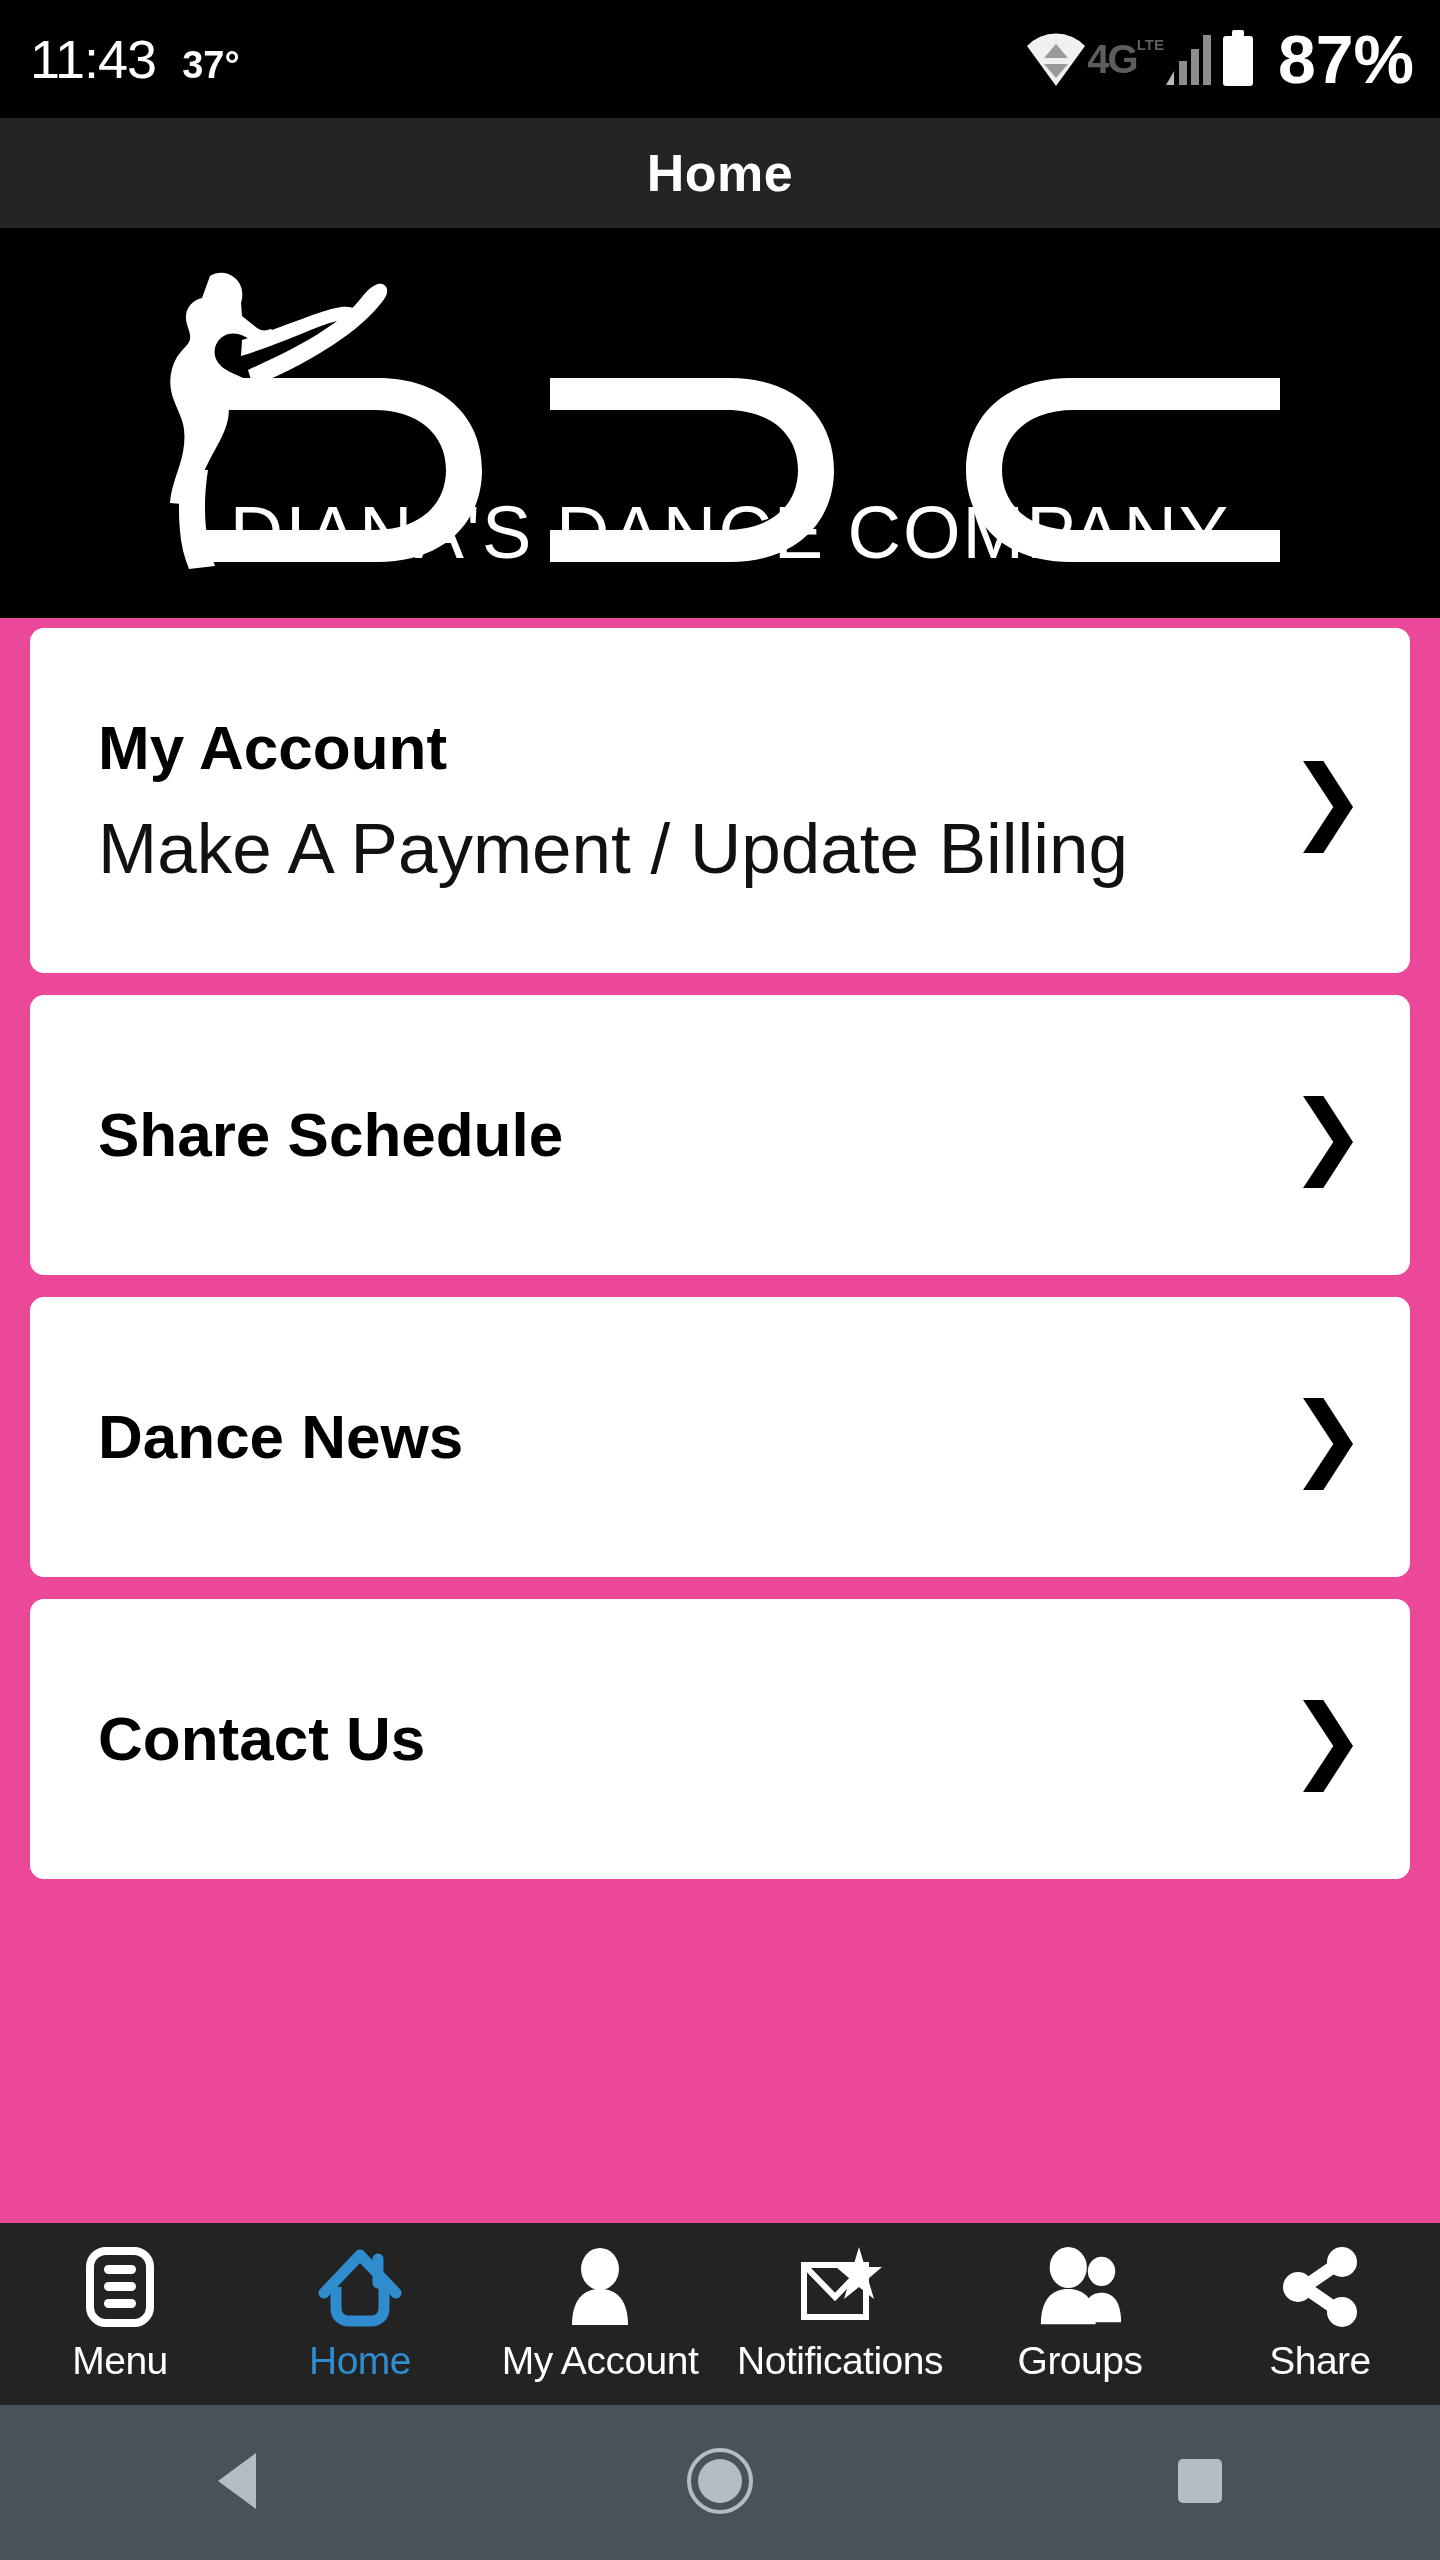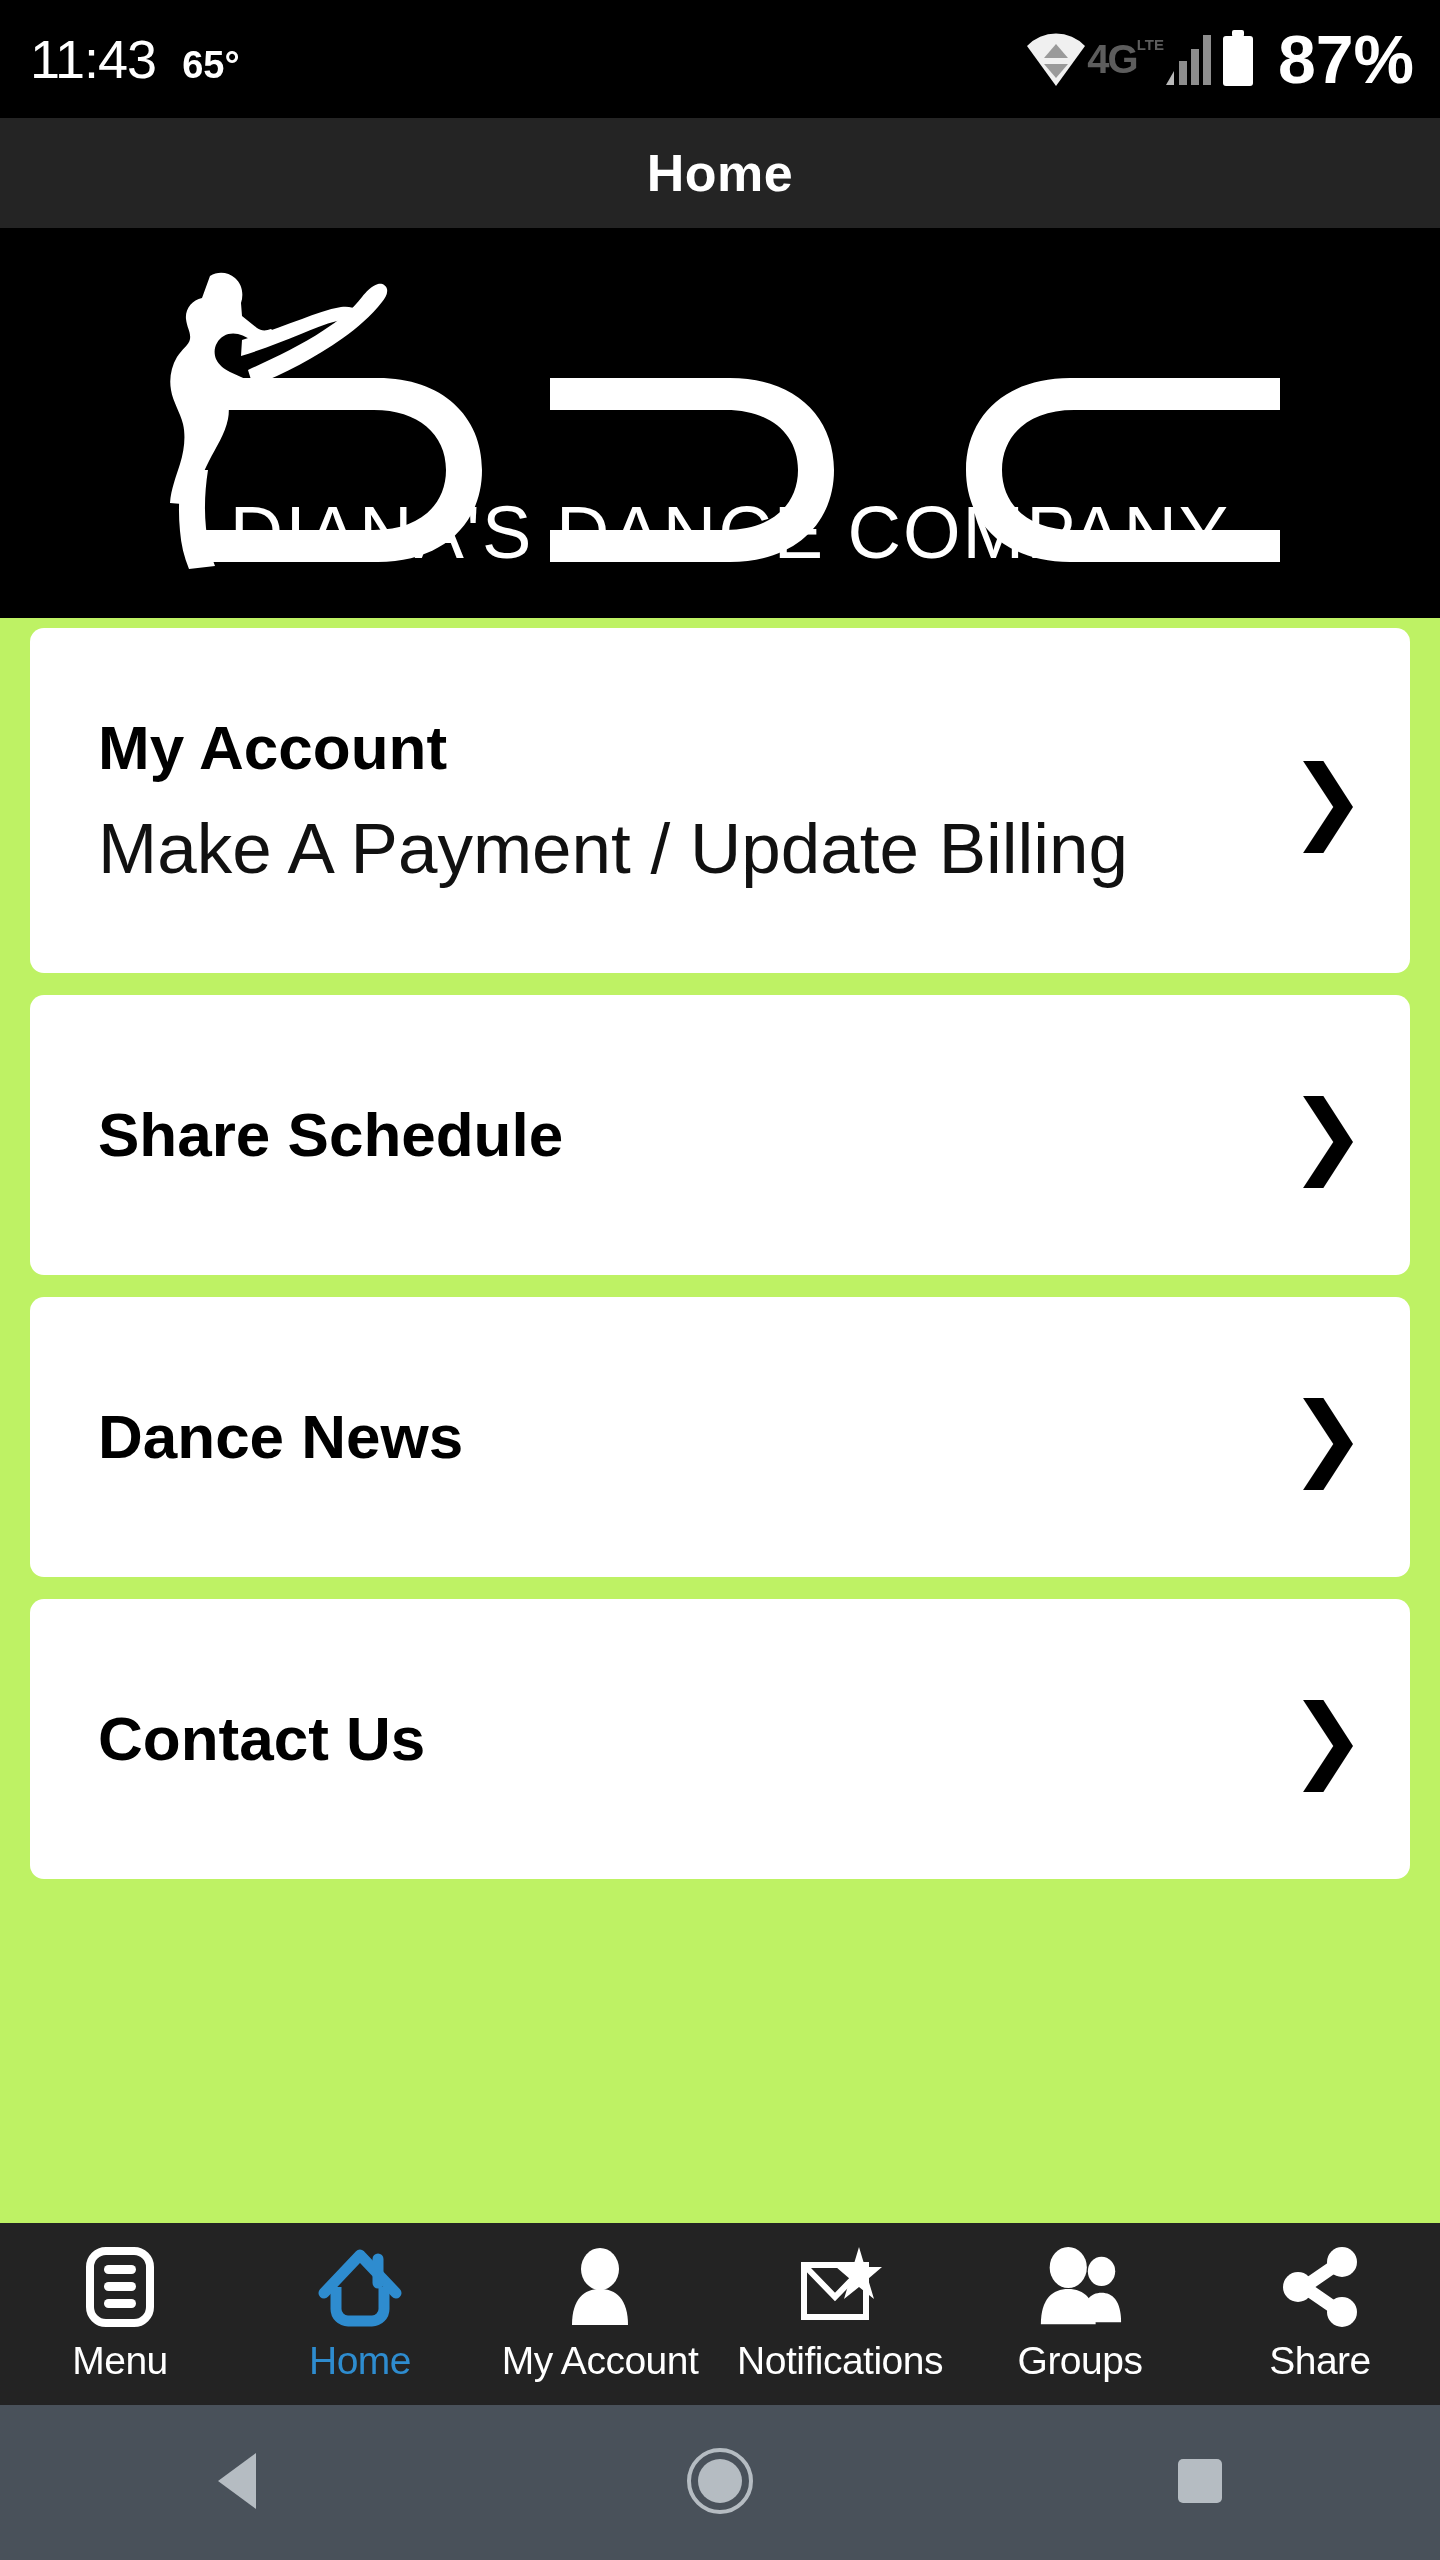--- a/index.html
+++ b/index.html
@@ -2,21 +2,21 @@
 <html><head>
 <meta charset="utf-8">
 <style>
   * { margin:0; padding:0; box-sizing:border-box; }
   html, body {
     width:1440px; height:2560px;
     background:#000;
     font-family:"Liberation Sans", sans-serif;
     overflow:hidden;
   }
-  #screen { position:relative; width:1440px; height:2560px; background:#bef264; }
+  #screen { position:relative; width:1440px; height:2560px; background:#ec4899; }
 
   
   .status-bar {
     position:absolute; top:0; left:0; width:1440px; height:118px;
     background:#000; display:flex; align-items:center;
     padding:0 26px 0 30px;
   }
   .sb-left { display:flex; align-items:baseline; gap:26px; }
   .sb-time { color:#fff; font-size:54px; font-weight:400; letter-spacing:-1px; line-height:1; }
   .sb-temp { color:#fff; font-size:38px; font-weight:700; line-height:1; }
@@ -83,21 +83,21 @@
   .nav-btn { width:220px; height:155px; display:flex; align-items:center; justify-content:center; }
 </style>
 </head>
 <body>
 
 <div id="screen">
 
   <div class="status-bar">
     <div class="sb-left">
       <span class="sb-time">11:43</span>
-      <span class="sb-temp">65°</span>
+      <span class="sb-temp">37°</span>
     </div>
     <div class="sb-spacer"></div>
     <div class="sb-right">
 
       <span class="icon-data">
         <svg viewBox="0 0 62 58" width="62" height="58">
           <path d="M31 56 L2 16 A40 40 0 0 1 60 16 Z" fill="#f0f0f0"></path>
           <path d="M31 14 L43 28 L19 28 Z" fill="#9a9a9a"></path>
           <path d="M31 48 L19 34 L43 34 Z" fill="#9a9a9a"></path>
         </svg>

